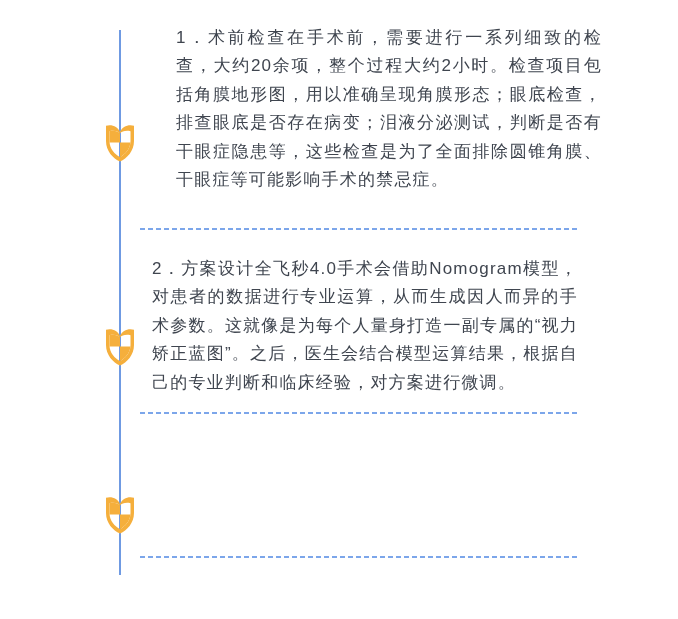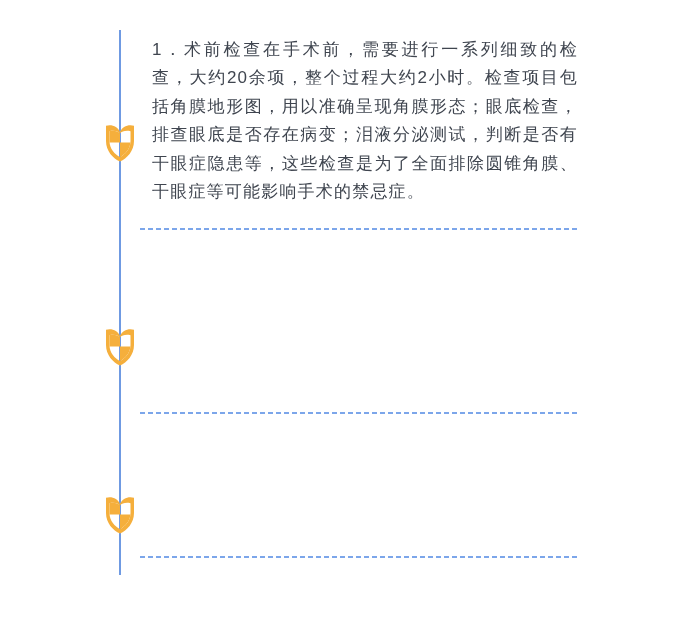--- a/index.html
+++ b/index.html
@@ -42,21 +42,21 @@
     position: absolute;
     left: 152px;
     width: 426px;
     font-size: 17px;
     line-height: 28.4px;
     letter-spacing: 1.2px;
     color: var(--text-dark);
     text-align: justify;
     text-justify: inter-character;
   }
-  .para-1 { top: 36px; }
+  .para-1 { top: 24px; margin-left: 24px; }
   .para-2 { top: 255px; }
   .para-3 { top: 443px; }
   .sep {
     position: absolute;
     left: 140px;
     width: 437px;
     height: 2px;
     background: repeating-linear-gradient(
       to right,
       var(--dash-blue) 0px, var(--dash-blue) 5px,
@@ -98,20 +98,21 @@
           <path d="M18 12.5 C16.2 10.3 12 9.2 7.5 10.2 L7.5 20 C7.5 28 13 33.5 18 36 C23 33.5 28.5 28 28.5 20 L28.5 10.2 C24 9.2 19.8 10.3 18 12.5 Z"></path>
         </clipPath>
       </defs>
       <g clip-path="url(#sc2)">
         <rect class="shield-fill" x="0" y="0" width="18" height="21.5"></rect>
         <rect class="shield-fill" x="18" y="21.5" width="18" height="20.5"></rect>
       </g>
       <path class="shield-fill" fill-rule="evenodd" d="M18 11 C16 5.5 9.5 2.9 4 4.7 L4 20 C4 30 11 37.5 18 40.5 C25 37.5 32 30 32 20 L32 4.7 C26.5 2.9 20 5.5 18 11 Z M18 12.5 C16.2 10.3 12 9.2 7.5 10.2 L7.5 20 C7.5 28 13 33.5 18 36 C23 33.5 28.5 28 28.5 20 L28.5 10.2 C24 9.2 19.8 10.3 18 12.5 Z"></path>
     </svg>
   </div>
+  <p class="para para-2">2．方案设计全飞秒4.0手术会借助Nomogram模型，对患者的数据进行专业运算，从而生成因人而异的手术参数。这就像是为每个人量身打造一副专属的“视力矫正蓝图”。之后，医生会结合模型运算结果，根据自己的专业判断和临床经验，对方案进行微调。</p>
   <div class="sep sep-2"></div>
 
   <div class="shield shield-3">
     <defs></defs>
     <svg viewBox="0 0 36 42" xmlns="http://www.w3.org/2000/svg">
       <defs>
         <clipPath id="sc3">
           <path d="M18 12.5 C16.2 10.3 12 9.2 7.5 10.2 L7.5 20 C7.5 28 13 33.5 18 36 C23 33.5 28.5 28 28.5 20 L28.5 10.2 C24 9.2 19.8 10.3 18 12.5 Z"></path>
         </clipPath>
       </defs>

